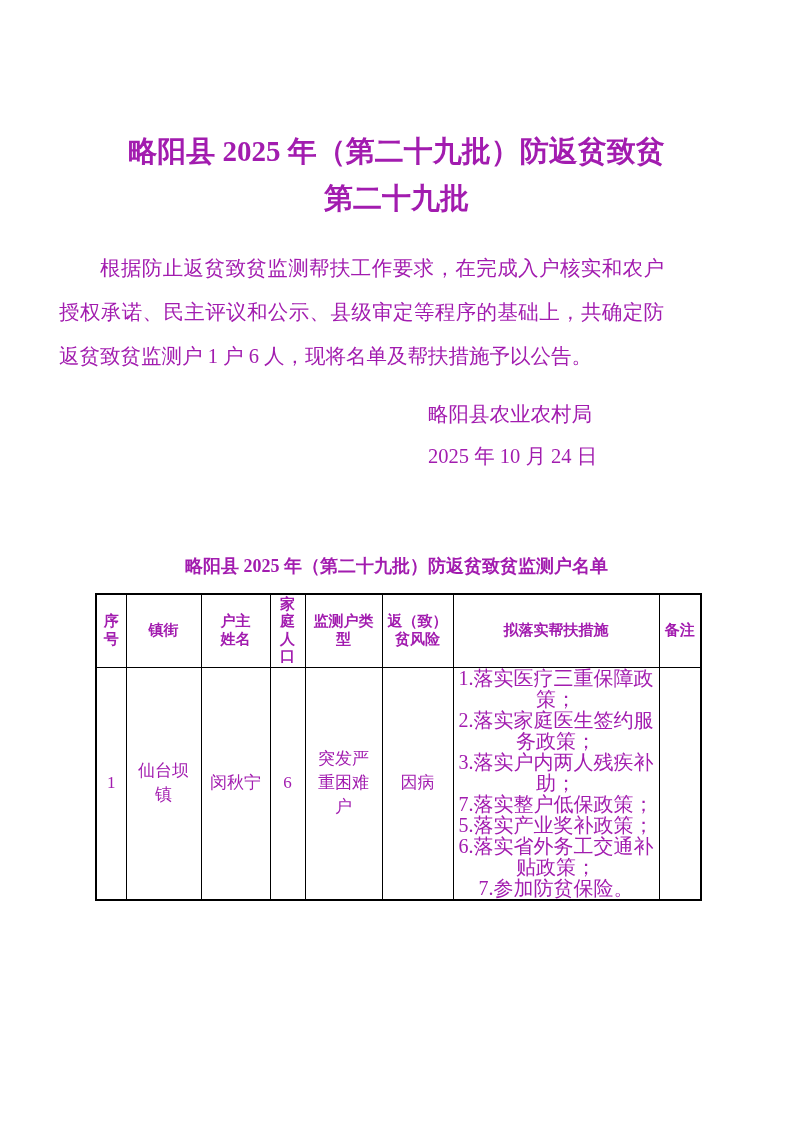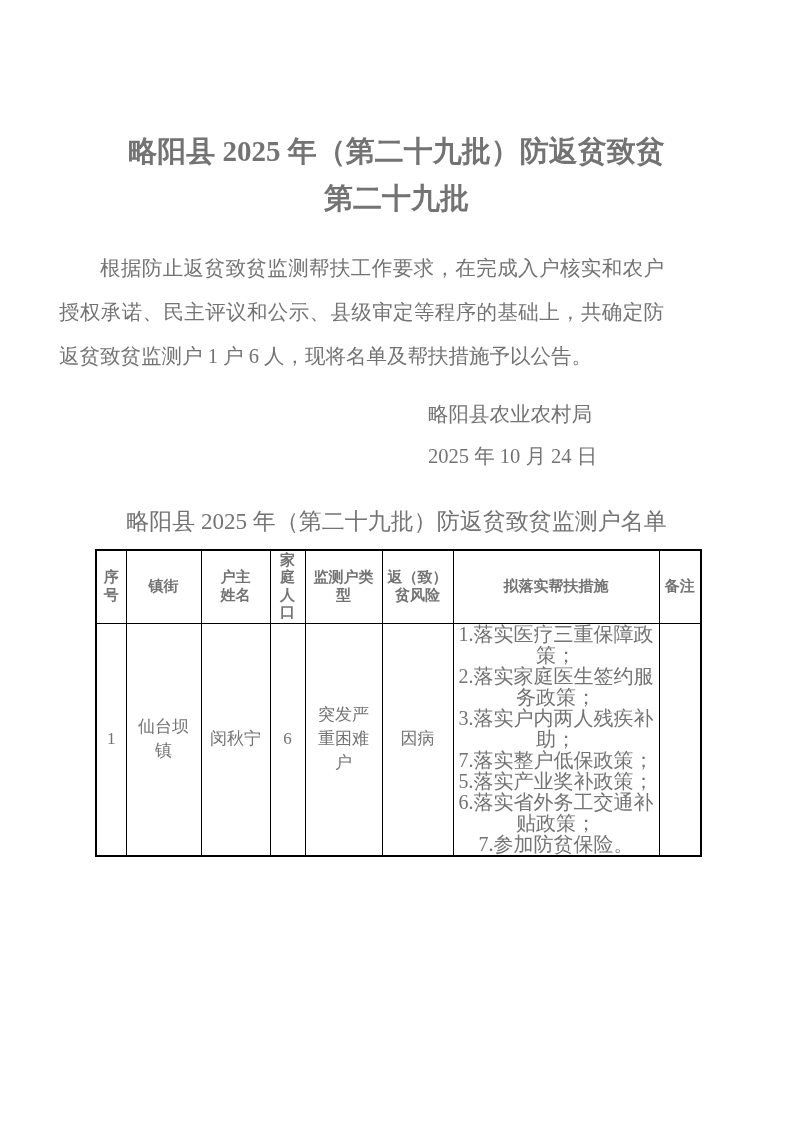--- a/index.html
+++ b/index.html
@@ -1,21 +1,21 @@
 <!DOCTYPE html>
 <html><head>
 <meta charset="utf-8">
 <style>
   html, body { margin: 0; padding: 0; }
   .page {
     position: relative;
     width: 793px;
     height: 1122px;
     background: #ffffff;
-    color: #737373;
+    color: #a21caf;
     font-family: "Liberation Serif", serif;
     overflow: hidden;
   }
   .doc-title {
     padding-top: 128px;
     text-align: center;
     font-size: 29px;
     font-weight: bold;
     line-height: 47px;
   }
@@ -28,24 +28,24 @@
     text-indent: 2em;
   }
   .signature {
     margin: 15px 135px 0 auto;
     width: 230px;
     text-align: left;
     font-size: 20.5px;
     line-height: 42px;
   }
   .table-title {
-    margin-top: 30px;
+    margin-top: 74px;
     text-align: center;
-    font-size: 23px;
-    font-weight: normal;
+    font-size: 18px;
+    font-weight: bold;
     line-height: 30px;
   }
   table.monitor-table {
     border-collapse: collapse;
     table-layout: fixed;
     margin: 12px 0 0 95px;
     border: 2px solid #000000;
   }
   table.monitor-table td {
     border: 1px solid #000000;

